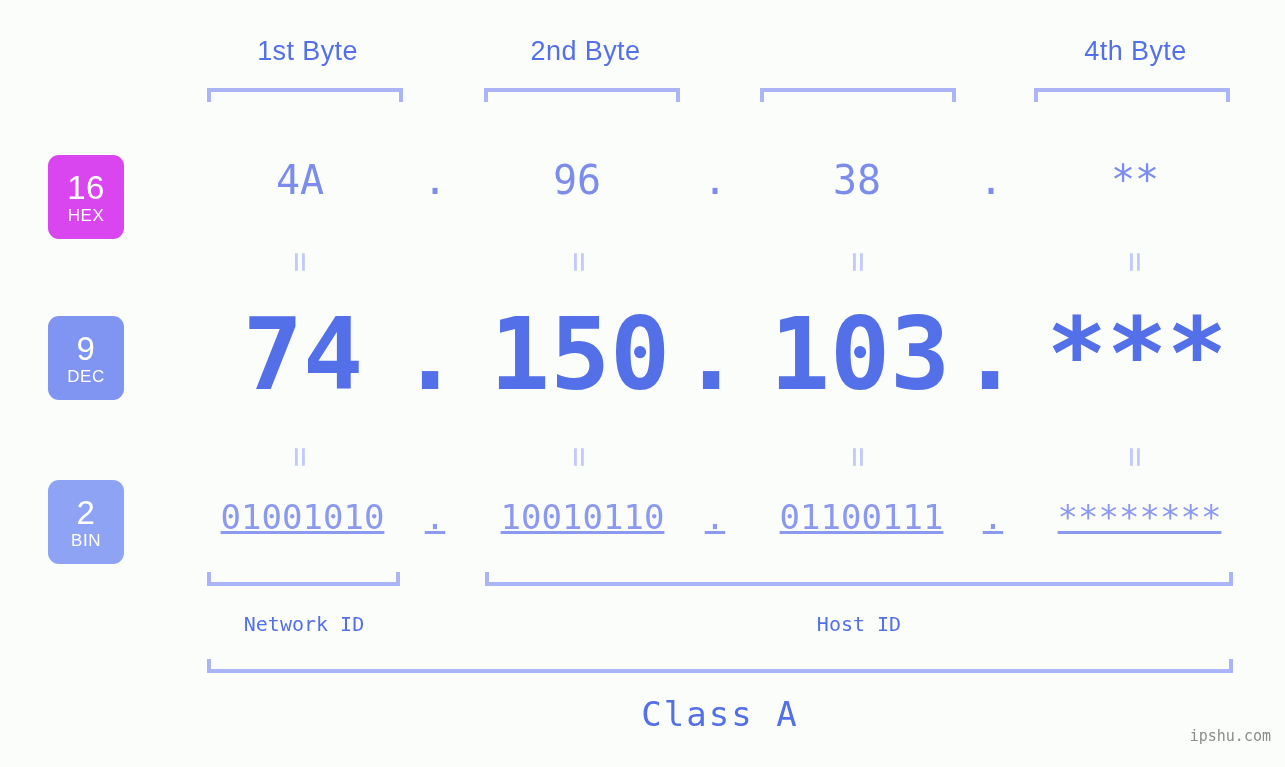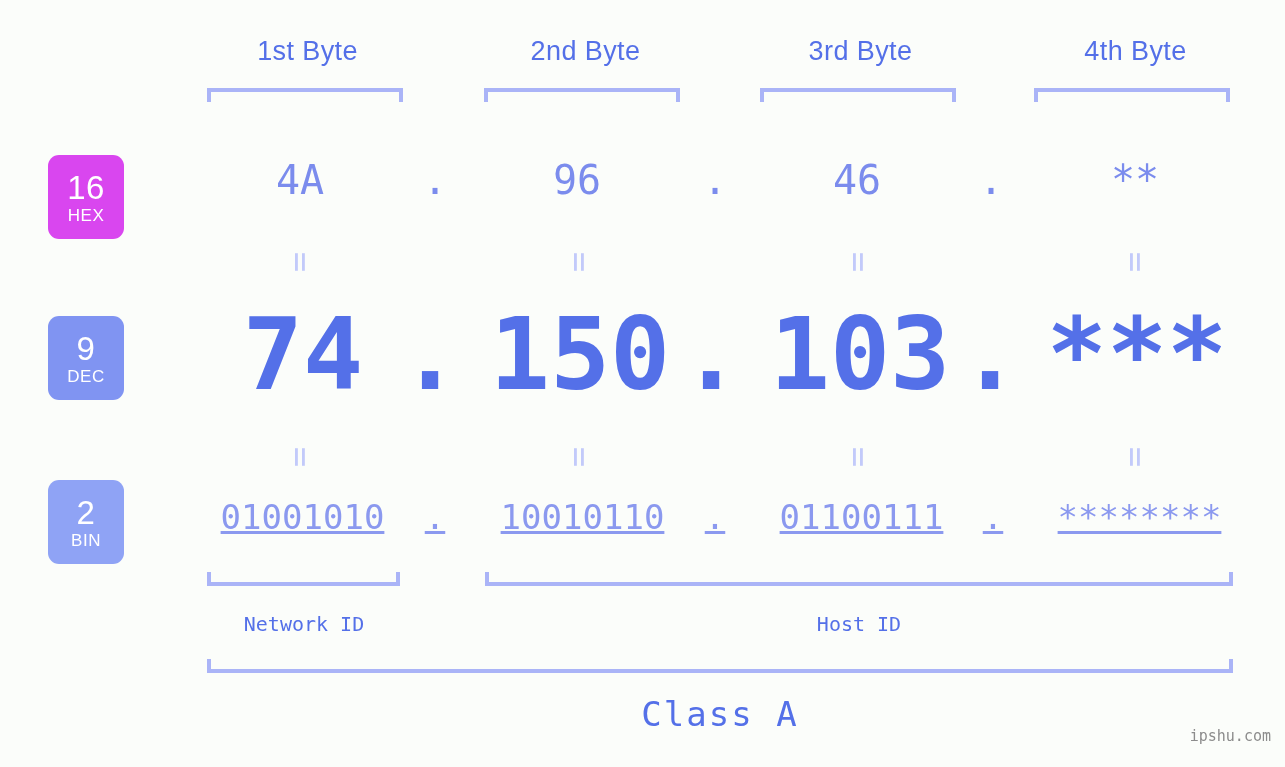--- a/index.html
+++ b/index.html
@@ -154,21 +154,20 @@
     white-space: nowrap;
   }
 </style>
 </head>
 <body>
 
 <div class="stage">
 
   <div class="byte-header" style="left:195px; width:225px;">1st Byte</div>
   <div class="byte-header" style="left:473px; width:225px;">2nd Byte</div>
-  <div class="byte-header" style="left:748px; width:225px;">3rd Byte</div>
   <div class="byte-header" style="left:1023px; width:225px;">4th Byte</div>
 
   <div class="bracket bracket-down" style="left:207px; top:88px; width:196px;"></div>
   <div class="bracket bracket-down" style="left:484px; top:88px; width:196px;"></div>
   <div class="bracket bracket-down" style="left:760px; top:88px; width:196px;"></div>
   <div class="bracket bracket-down" style="left:1034px; top:88px; width:196px;"></div>
 
   <div class="badge" style="left:48px; top:155px; background:#d946ef;">
     <span class="num">16</span>
     <span class="lbl">HEX</span>
@@ -180,21 +179,21 @@
   <div class="badge" style="left:48px; top:480px; background:#8fa3f5;">
     <span class="num">2</span>
     <span class="lbl">BIN</span>
   </div>
 
   <div class="row row-hex" style="top:160px; height:60px;">
     <div class="cell" style="left:195px; top:0; width:210px;">4A</div>
     <div class="sep" style="left:400px; top:0; width:70px;">.</div>
     <div class="cell" style="left:472px; top:0; width:210px;">96</div>
     <div class="sep" style="left:680px; top:0; width:70px;">.</div>
-    <div class="cell" style="left:752px; top:0; width:210px;">46</div>
+    <div class="cell" style="left:752px; top:0; width:210px;">38</div>
     <div class="sep" style="left:956px; top:0; width:70px;">.</div>
     <div class="cell" style="left:1030px; top:0; width:210px;">**</div>
   </div>
 
   <div class="eq" style="left:281px; top:245px;">=</div>
   <div class="eq" style="left:560px; top:245px;">=</div>
   <div class="eq" style="left:839px; top:245px;">=</div>
   <div class="eq" style="left:1116px; top:245px;">=</div>
 
   <div class="row row-dec" style="top:305px; height:115px;">

